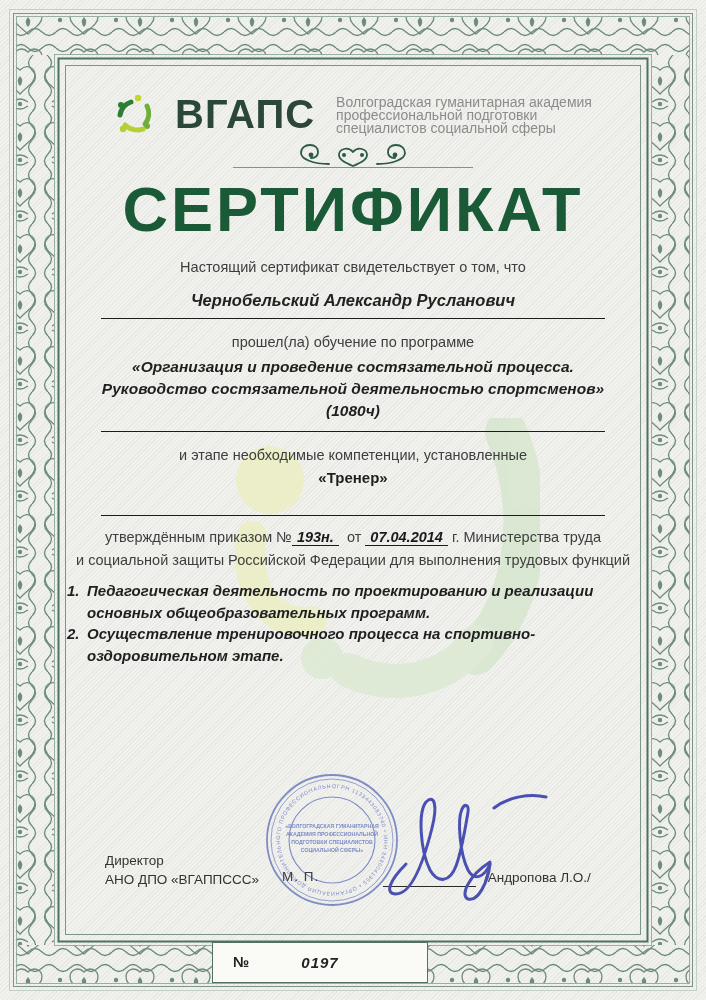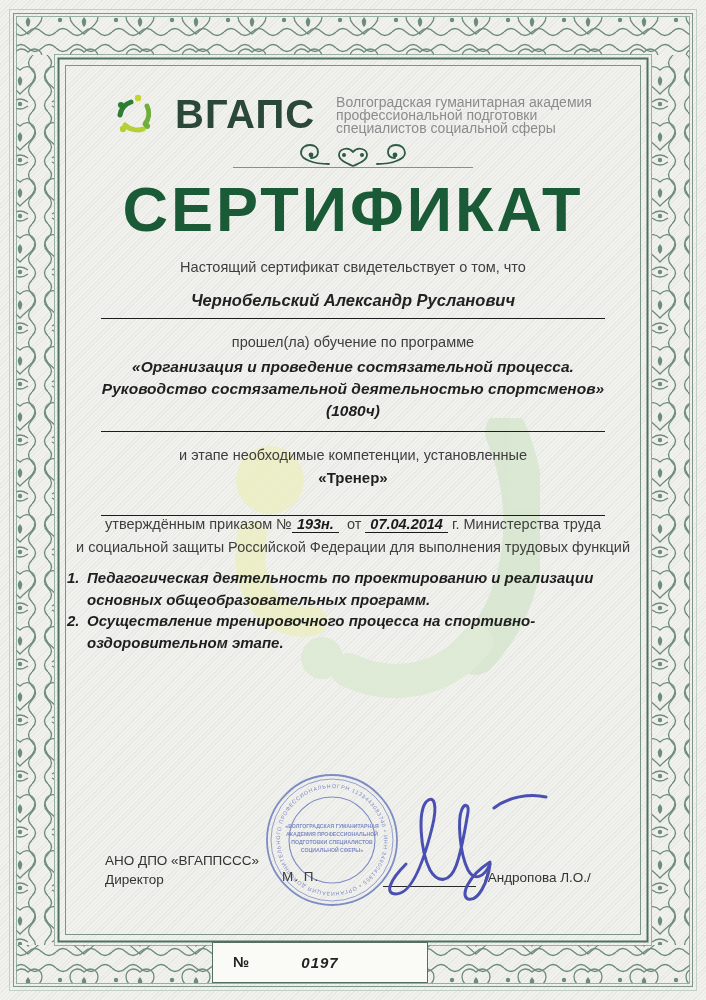--- a/index.html
+++ b/index.html
@@ -33,21 +33,21 @@
   .rule{height:0;margin:0 36px;border-top:1.6px solid #1c1c1c;}
   .rule-thin{border-top-width:1.2px;}
   .rule-name{margin-top:8px;}
   .completed{margin-top:15px;font-size:14.5px;}
   .program{margin-top:6px;font-size:15.5px;line-height:22px;font-weight:700;font-style:italic;color:#1f1f1f;padding:0 30px;}
   .rule-program{margin-top:9px;}
   .competency{margin-top:15px;font-size:14.5px;}
   .standard{margin-top:6px;font-size:14.5px;}
   .trener{margin-top:6px;font-size:15px;font-weight:700;color:#1f1f1f;}
   .rule-order{margin-top:29px;}
-  .order-line{font-size:14.5px;}
+  .order-line{margin-top:13px;font-size:14.5px;}
   .order-line2{margin-top:7px;font-size:14.5px;}
   .blank{font-weight:700;font-style:italic;color:#1a1a1a;border-bottom:1.6px solid #1a1a1a;padding:0 5px;}
   .gap-left{margin-left:8px;}
   .functions{margin:12px 0 0 0;padding:0 24px 0 22px;text-align:left;
     font-size:15px;line-height:21.5px;font-weight:700;font-style:italic;color:#1f1f1f;
     counter-reset:fn;}
   .functions li{list-style:none;counter-increment:fn;position:relative;}
   .functions li::before{content:counter(fn) ".";position:absolute;left:-20px;}
   
   .director{position:absolute;left:105px;top:851px;z-index:3;font-size:13.5px;line-height:19px;color:#333;text-align:left;}
@@ -168,22 +168,22 @@
     <p class="order-line"><span>утверждённым приказом №</span><span class="blank">193н.</span><span class="gap-left">от</span> <span class="blank">07.04.2014</span> <span>г. Министерства труда</span></p>
     <p class="order-line2">и социальной защиты Российской Федерации для выполнения трудовых функций</p>
 
     <ol class="functions">
       <li>Педагогическая деятельность по проектированию и реализации основных общеобразовательных программ.</li>
       <li>Осуществление тренировочного процесса на спортивно-оздоровительном этапе.</li>
     </ol>
   </div>
 
   <div class="director">
+    <div>Директор</div>
     <div>АНО ДПО «ВГАППССС»</div>
-    <div>Директор</div>
   </div>
 
   <span class="mp">М. П.</span>
 
   <svg class="stamp" width="136" height="136" viewBox="0 0 136 136" aria-hidden="true">
     <defs>
       <path id="ringPath" d="M68,16 a52,52 0 1,1 -0.01,0" fill="none"></path>
     </defs>
     <circle cx="68" cy="68" r="65" fill="none" stroke="#7e8cc4" stroke-width="1.8"></circle>
     <circle cx="68" cy="68" r="61" fill="none" stroke="#7e8cc4" stroke-width="0.8"></circle>

